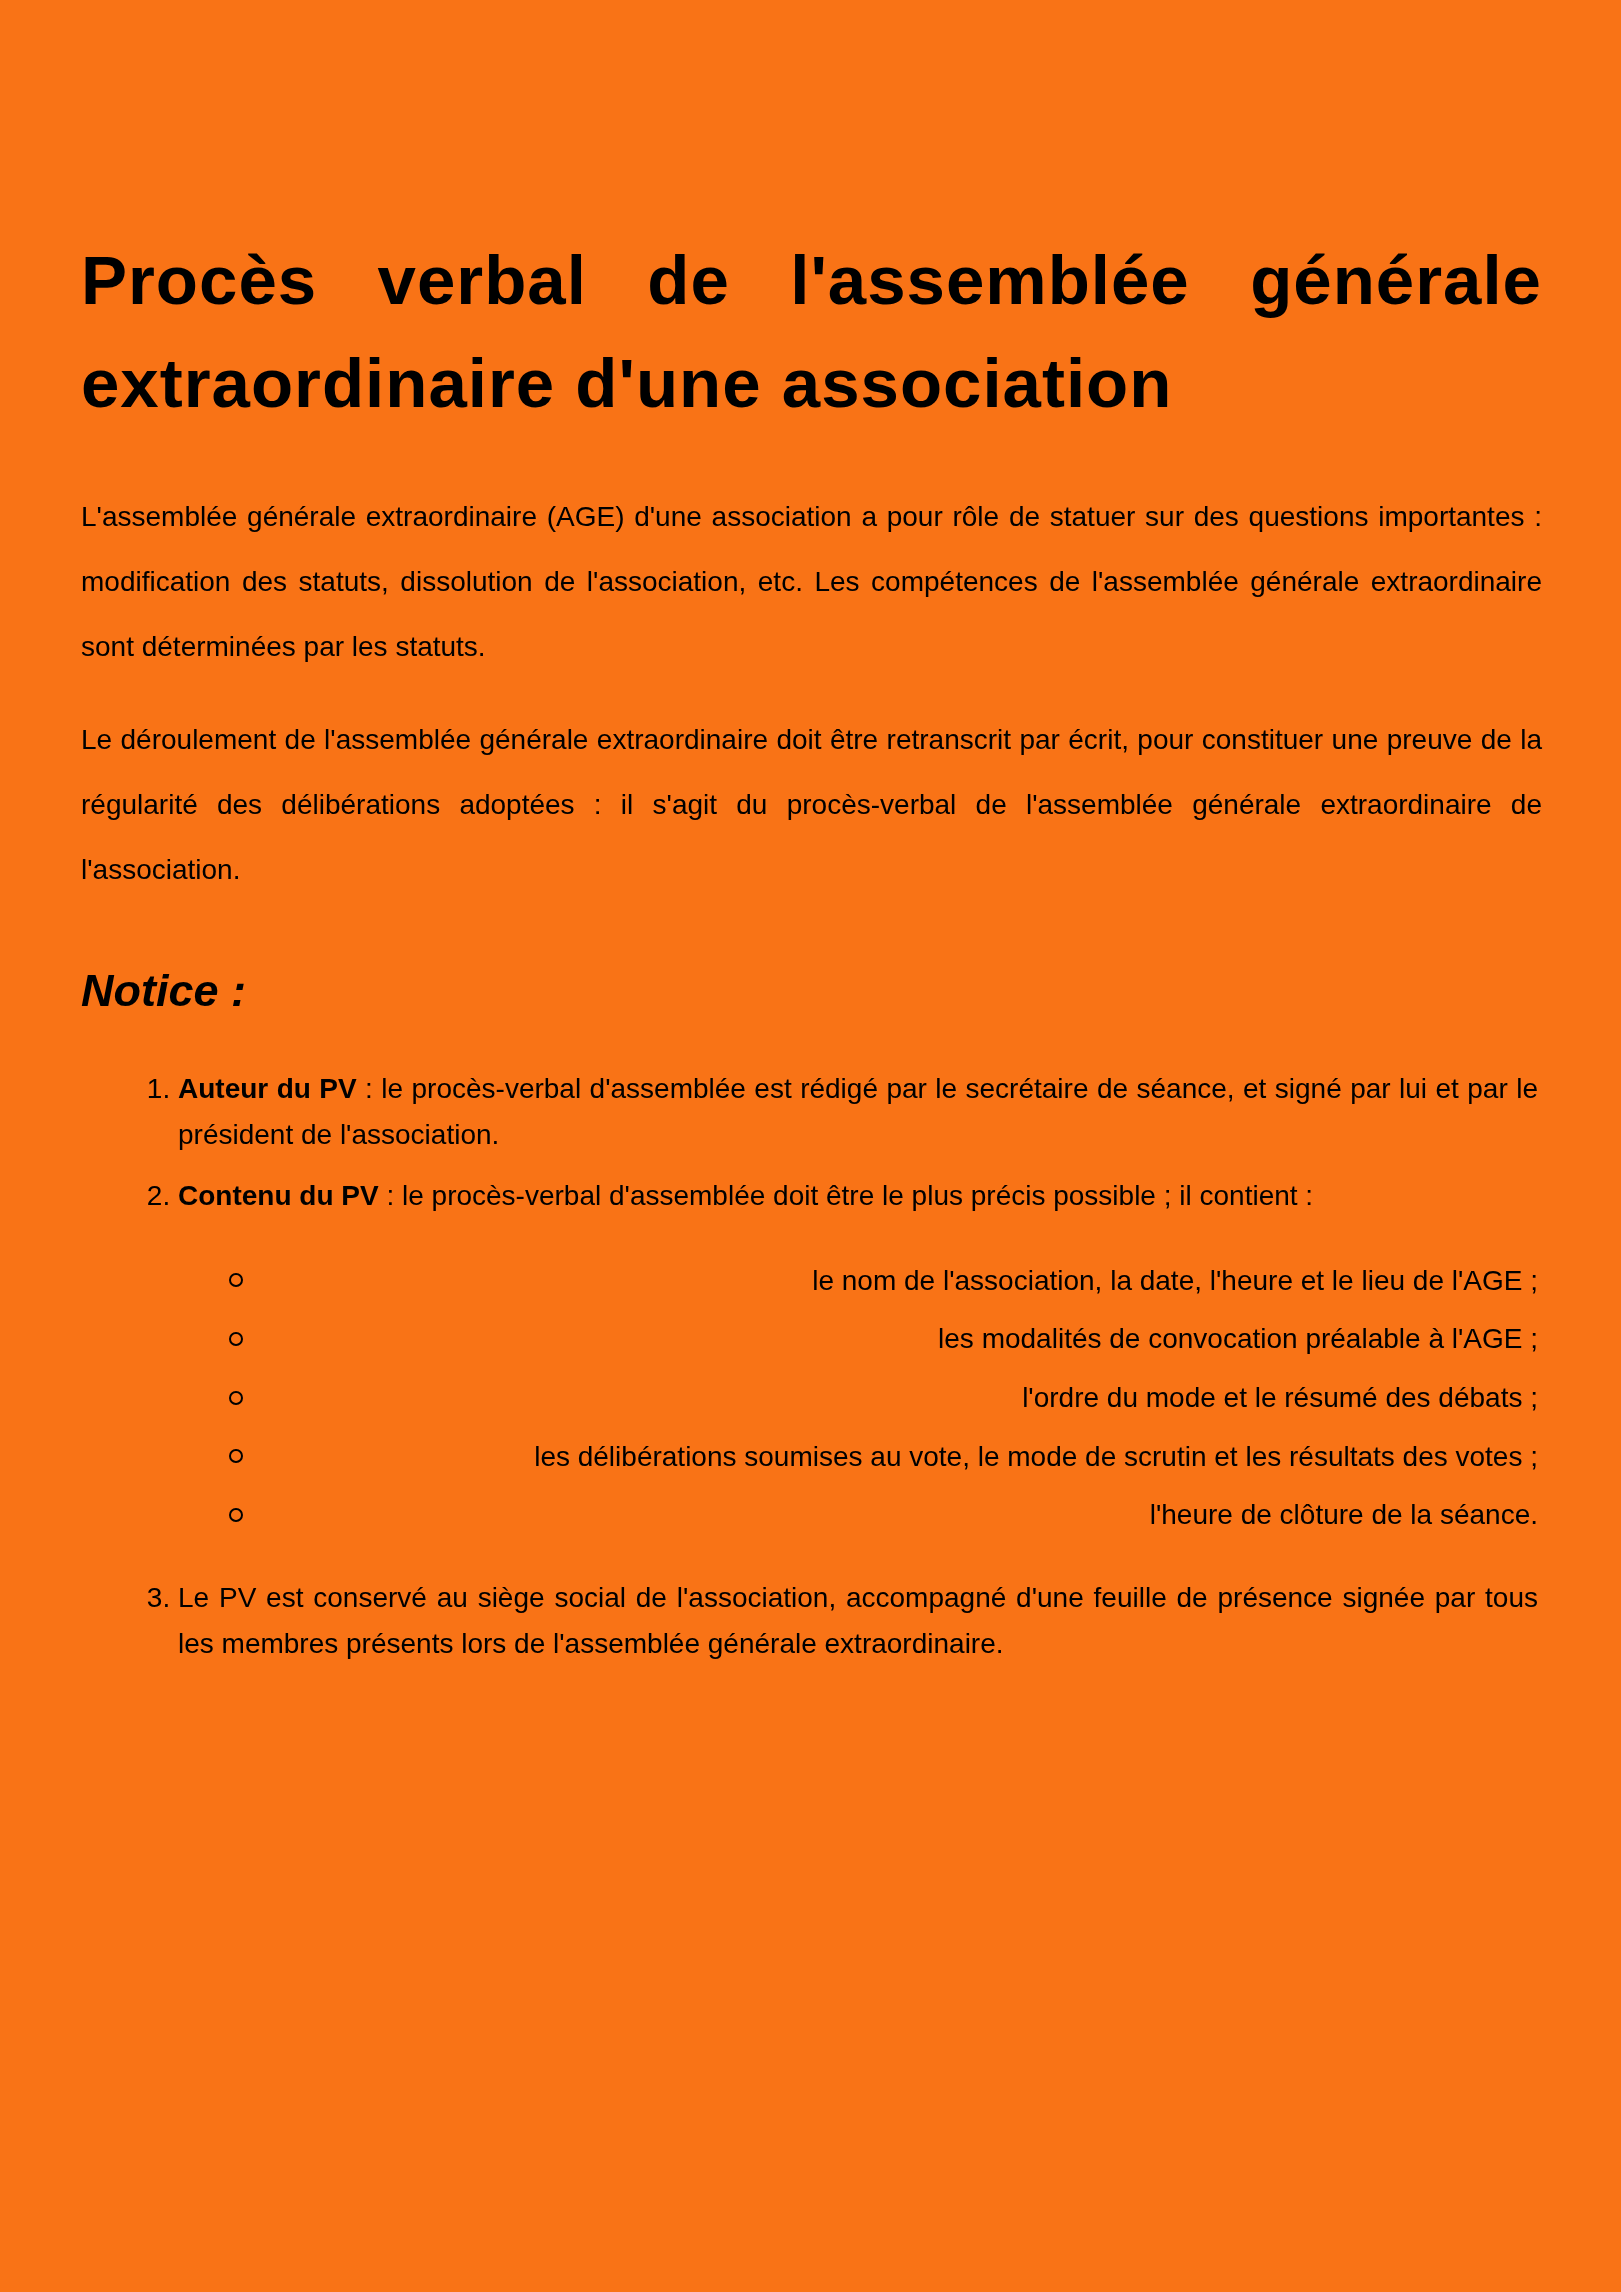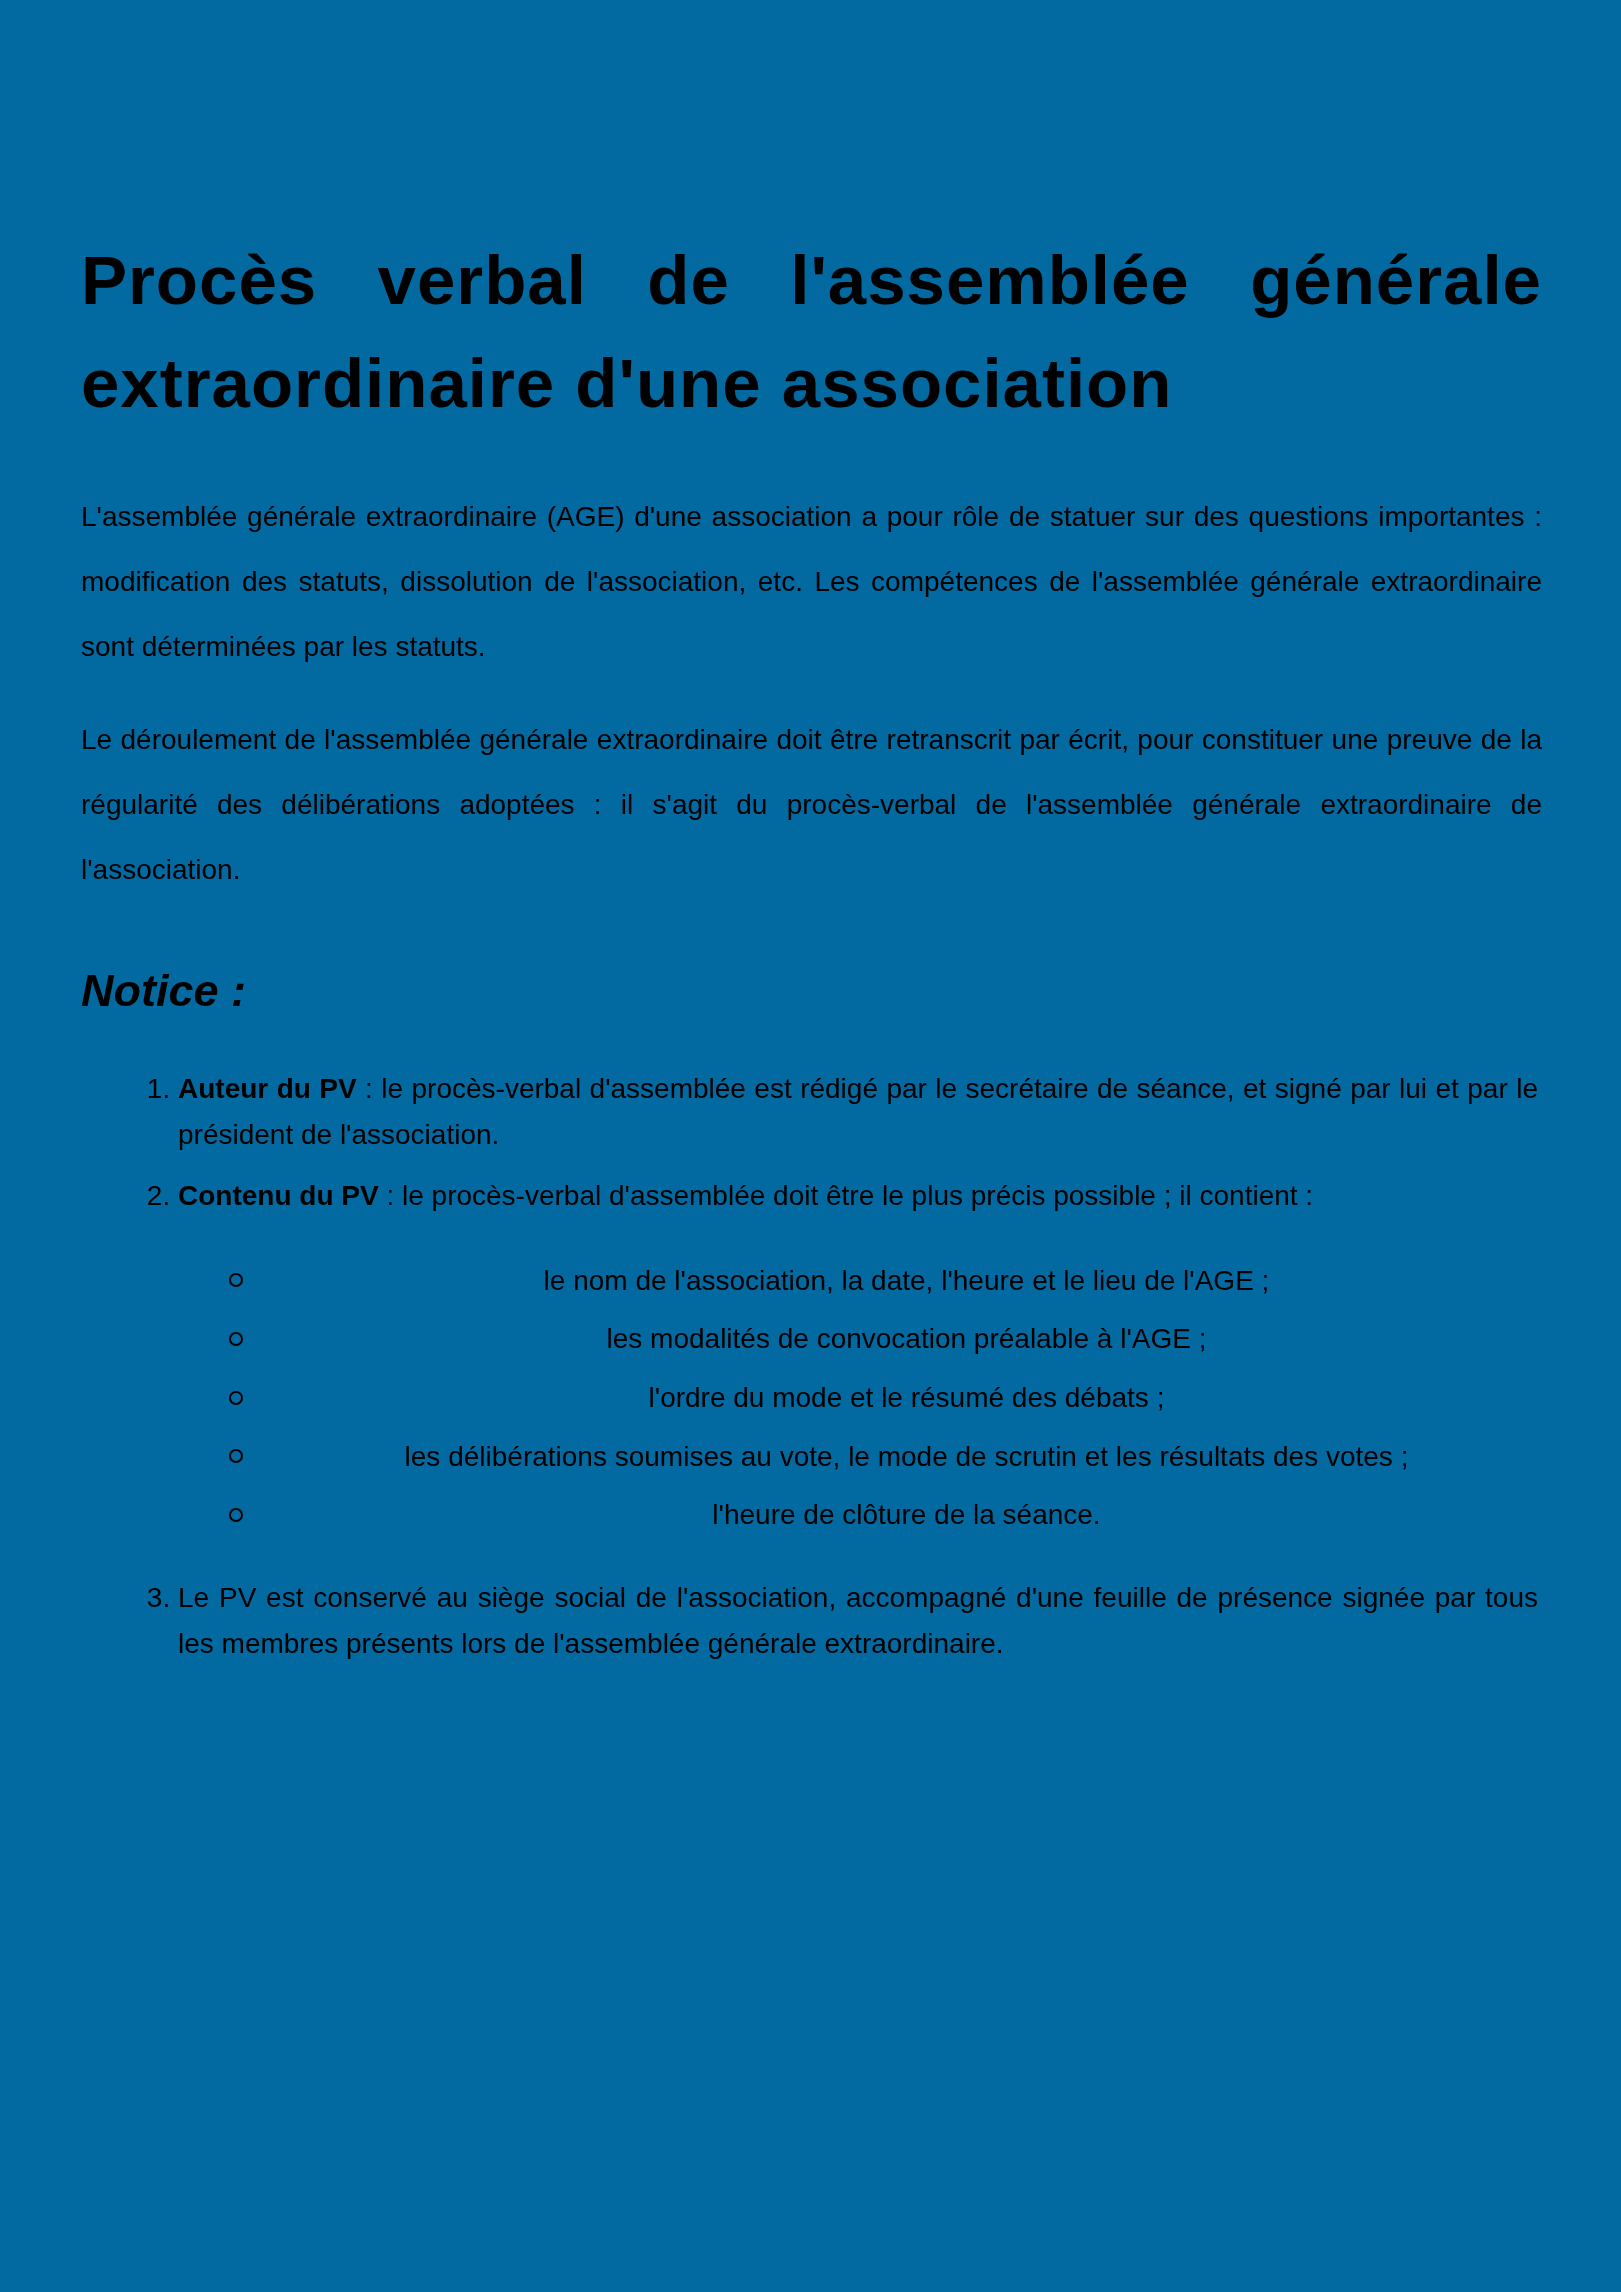--- a/index.html
+++ b/index.html
@@ -12,21 +12,21 @@
   body {
     width: 1621px;
     height: 2293px;
     overflow: hidden;
   }
   .page {
     box-sizing: border-box;
     width: 1621px;
     height: 2293px;
     padding: 0 79px 0 81px;
-    background: #0369a1;
+    background: #f97316;
   }
   h1 {
     margin: 0;
     padding-top: 229px;
     font-size: 69px;
     font-weight: bold;
     line-height: 103px;
     letter-spacing: 1px;
     text-align: justify;
   }
@@ -60,21 +60,21 @@
   .b { font-weight: bold; }
   ul.sub-list {
     list-style: none;
     margin: 39px 0 0 0;
     padding: 0 0 0 97px;
     font-size: 28px;
     line-height: 46px;
   }
   ul.sub-list > li {
     position: relative;
-    text-align: center;
+    text-align: right;
   }
   ul.sub-list > li + li { margin-top: 12.7px; }
   ul.sub-list > li::before {
     content: "";
     position: absolute;
     left: -46px;
     top: 15.7px;
     width: 9.8px;
     height: 9.8px;
     border: 2px solid #000000;

